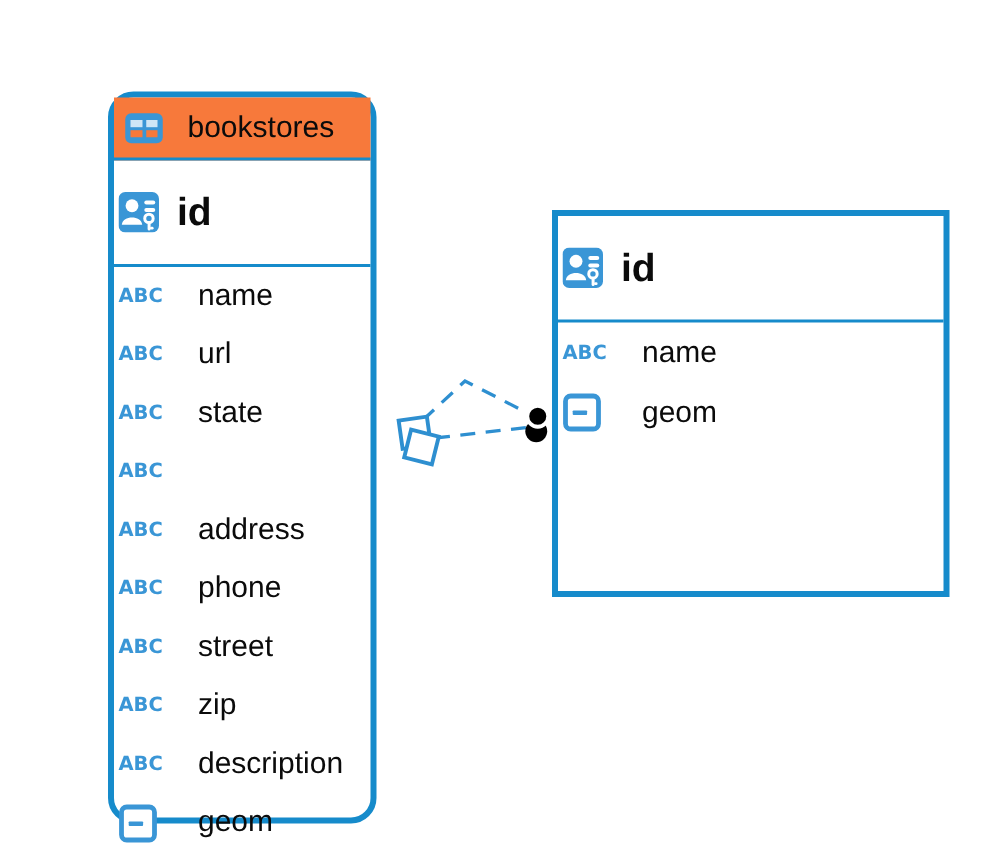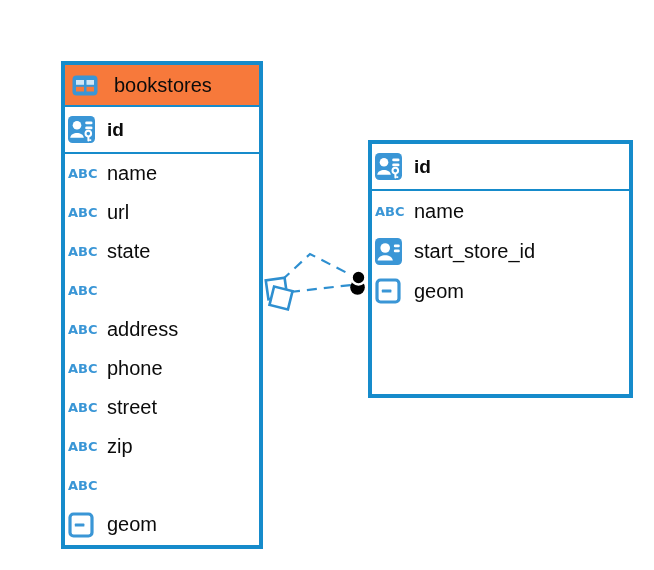--- a/index.html
+++ b/index.html
@@ -10,39 +10,39 @@
     overflow:hidden;
     font-family:"Liberation Sans","DejaVu Sans",sans-serif;
     color:#0b0b0b;
   }
   .table-node {
     position:absolute;
     background:#ffffff;
     border:4.5px solid var(--border,#168BCB);
     box-sizing:border-box;
   }
-  .table-bookstores { left:61px; top:61px;  width:202px; height:488px; }
+  .table-bookstores { left:72px; top:61px;  width:179px; height:488px;border-radius:17px; }
   .table-routes     { left:368px; top:140px; width:265px; height:258px; }
 
   .tbl-header {
     display:flex; align-items:center; gap:9px;
     height:40px; padding:0 7px;
     border-bottom:2.5px solid var(--border,#168BCB);
     box-sizing:content-box;
   }
   .tbl-title { font-size:20px; white-space:nowrap; }
 
   .key-row {
     display:flex; align-items:center; gap:6px;
-    height:45px; padding:0 3px;
+    height:45px; padding:12px 3px;
     border-bottom:2.5px solid var(--border,#168BCB);
-    font-weight:700; font-size:19px;
+    font-weight:700; font-size:26px;
   }
   .cols { padding:0 3px; }
-  .col-row { display:flex; align-items:center; gap:6px; height:39px; font-size:20px;text-align:right; }
+  .col-row { display:flex; align-items:center; gap:20px; height:39px; font-size:20px;text-align:right; }
   .table-routes .col-row { height:40px; }
 
   .icon-cell {
     display:inline-flex; width:33px; flex:none;
     justify-content:flex-start; align-items:center;
   }
   .abc-glyph {
     font-family:"DejaVu Sans",sans-serif;
     font-weight:bold; font-size:13px; letter-spacing:0px;
     line-height:1;
@@ -130,20 +130,21 @@
         <div class="col-row">
           <span class="icon-cell">
             <span class="abc-glyph" style="color:#3A96D6">ABC</span>
           </span>
           <span class="col-label">zip</span>
         </div>
         <div class="col-row">
           <span class="icon-cell">
             <span class="abc-glyph" style="color:#3A96D6">ABC</span>
           </span>
+          <span class="col-label">description</span>
         </div>
         <div class="col-row">
           <span class="icon-cell">
             <svg width="26" height="26" viewBox="0 0 26 26">
     <rect x="2" y="2" width="22" height="22" rx="3.5" fill="#fff" stroke="#3A96D6" stroke-width="3.2"></rect>
     <rect x="6.8" y="11.6" width="9.6" height="3" rx="0.6" fill="#3A96D6"></rect>
             </svg>
           </span>
           <span class="col-label">geom</span>
         </div>
@@ -168,32 +169,20 @@
     </div>
     <div class="cols">
         <div class="col-row">
           <span class="icon-cell">
             <span class="abc-glyph" style="color:#3A96D6">ABC</span>
           </span>
           <span class="col-label">name</span>
         </div>
         <div class="col-row">
           <span class="icon-cell">
-            <svg width="27" height="27" viewBox="0 0 27 27">
-    <rect width="27" height="27" rx="4.5" fill="#3A96D6"></rect>
-    <circle cx="10.2" cy="10" r="4.8" fill="#fff"></circle>
-    <path d="M2.6 22.6 C3.4 15.6 17 15.6 17.8 22.6 Z" fill="#fff"></path>
-    <rect x="18.8" y="6.6" width="6" height="2.7" rx="1.35" fill="#fff"></rect>
-    <rect x="18.8" y="11.6" width="6" height="2.7" rx="1.35" fill="#fff"></rect>
-            </svg>
-          </span>
-          <span class="col-label">start_store_id</span>
-        </div>
-        <div class="col-row">
-          <span class="icon-cell">
             <svg width="26" height="26" viewBox="0 0 26 26">
     <rect x="2" y="2" width="22" height="22" rx="3.5" fill="#fff" stroke="#3A96D6" stroke-width="3.2"></rect>
     <rect x="6.8" y="11.6" width="9.6" height="3" rx="0.6" fill="#3A96D6"></rect>
             </svg>
           </span>
           <span class="col-label">geom</span>
         </div>
       </div>
   </div>
 

